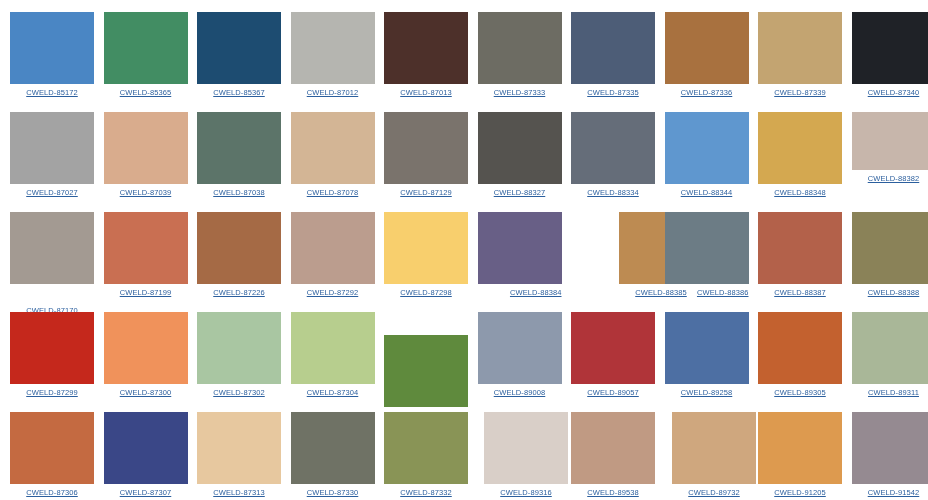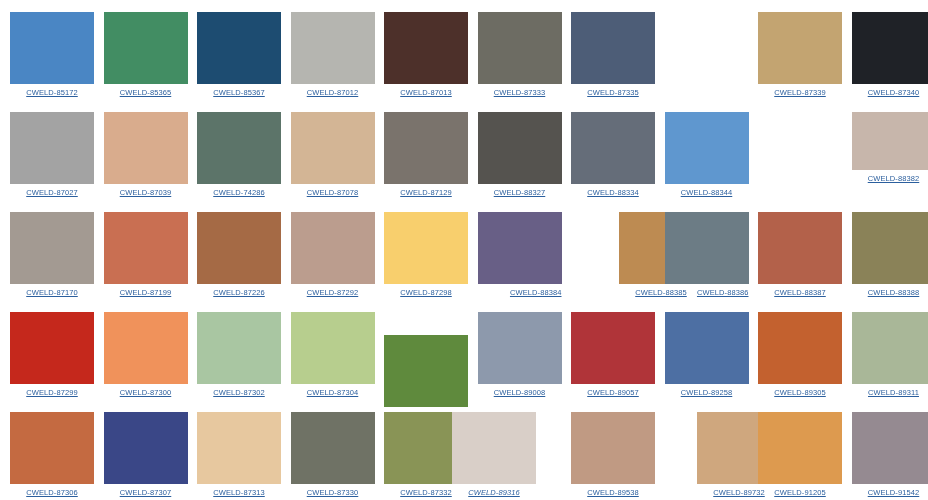--- a/index.html
+++ b/index.html
@@ -81,39 +81,43 @@
       <a class="swatch-label">CWELD-87013</a>
     </div>
     <div class="swatch-cell row-0" style="left: 477.5px;">
       <span class="swatch-chip" title="CWELD-87333" style="background: rgb(109, 108, 99);"></span>
       <a class="swatch-label">CWELD-87333</a>
     </div>
     <div class="swatch-cell row-0" style="left: 571px;">
       <span class="swatch-chip" title="CWELD-87335" style="background: rgb(77, 93, 119);"></span>
       <a class="swatch-label">CWELD-87335</a>
     </div>
+    <div class="swatch-cell row-0" style="left: 664.5px;">
+      <span class="swatch-chip" title="CWELD-87336" style="background: rgb(168, 113, 63);"></span>
+      <a class="swatch-label">CWELD-87336</a>
+    </div>
     <div class="swatch-cell row-0" style="left: 758px;">
       <span class="swatch-chip" title="CWELD-87339" style="background: rgb(195, 164, 113);"></span>
       <a class="swatch-label">CWELD-87339</a>
     </div>
     <div class="swatch-cell row-0" style="left: 851.5px;">
       <span class="swatch-chip" title="CWELD-87340" style="background: rgb(31, 34, 39);"></span>
       <a class="swatch-label">CWELD-87340</a>
     </div>
     <div class="swatch-cell row-1" style="left: 10px; justify-content: center;">
       <span class="swatch-chip" title="CWELD-87027" style="background: rgb(163, 163, 163);"></span>
       <a class="swatch-label">CWELD-87027</a>
     </div>
     <div class="swatch-cell row-1" style="left: 103.5px;">
       <span class="swatch-chip" title="CWELD-87039" style="background: rgb(217, 172, 141);"></span>
       <a class="swatch-label">CWELD-87039</a>
     </div>
     <div class="swatch-cell row-1" style="left: 197px;">
       <span class="swatch-chip" title="CWELD-87038" style="background: rgb(92, 116, 105);"></span>
-      <a class="swatch-label">CWELD-74286</a>
+      <a class="swatch-label">CWELD-87038</a>
     </div>
     <div class="swatch-cell row-1" style="left: 290.5px;">
       <span class="swatch-chip" title="CWELD-87078" style="background: rgb(211, 181, 149);"></span>
       <a class="swatch-label">CWELD-87078</a>
     </div>
     <div class="swatch-cell row-1" style="left: 384px;">
       <span class="swatch-chip" title="CWELD-87129" style="background: rgb(122, 115, 108);"></span>
       <a class="swatch-label">CWELD-87129</a>
     </div>
     <div class="swatch-cell row-1" style="left: 477.5px;">
@@ -121,25 +125,29 @@
       <a class="swatch-label">CWELD-88327</a>
     </div>
     <div class="swatch-cell row-1" style="left: 571px;">
       <span class="swatch-chip" title="CWELD-88334" style="background: rgb(101, 109, 121);"></span>
       <a class="swatch-label">CWELD-88334</a>
     </div>
     <div class="swatch-cell row-1" style="left: 664.5px;">
       <span class="swatch-chip" title="CWELD-88344" style="background: rgb(95, 151, 207);"></span>
       <a class="swatch-label">CWELD-88344</a>
     </div>
+    <div class="swatch-cell row-1" style="left: 758px;">
+      <span class="swatch-chip" title="CWELD-88348" style="background: rgb(212, 168, 80);"></span>
+      <a class="swatch-label">CWELD-88348</a>
+    </div>
     <div class="swatch-cell row-1" style="left: 851.5px;">
       <span class="swatch-chip short" title="CWELD-88382" style="background: rgb(199, 182, 171);"></span>
       <a class="swatch-label">CWELD-88382</a>
     </div>
-    <div class="swatch-cell row-2" style="left: 10px;">
+    <div class="swatch-cell row-2" style="left: 10px; gap: 18px;">
       <span class="swatch-chip" title="CWELD-87170" style="background: rgb(163, 154, 146);"></span>
       <a class="swatch-label">CWELD-87170</a>
     </div>
     <div class="swatch-cell row-2" style="left: 103.5px;">
       <span class="swatch-chip" title="CWELD-87199" style="background: rgb(201, 111, 82);"></span>
       <a class="swatch-label">CWELD-87199</a>
     </div>
     <div class="swatch-cell row-2" style="left: 197px;">
       <span class="swatch-chip" title="CWELD-87226" style="background: rgb(165, 106, 69);"></span>
       <a class="swatch-label">CWELD-87226</a>
@@ -225,29 +233,29 @@
       <a class="swatch-label">CWELD-87313</a>
     </div>
     <div class="swatch-cell row-4" style="left: 290.5px;">
       <span class="swatch-chip" title="CWELD-87330" style="background: rgb(111, 114, 101);"></span>
       <a class="swatch-label">CWELD-87330</a>
     </div>
     <div class="swatch-cell row-4" style="left: 384px;">
       <span class="swatch-chip" title="CWELD-87332" style="background: rgb(137, 148, 86);"></span>
       <a class="swatch-label">CWELD-87332</a>
     </div>
-    <div class="swatch-cell row-4" style="left: 452px; font-style: italic;">
+    <div class="swatch-cell row-4" style="left: 484px;">
       <span class="swatch-chip" title="CWELD-89316" style="background: rgb(217, 207, 200);"></span>
       <a class="swatch-label">CWELD-89316</a>
     </div>
     <div class="swatch-cell row-4" style="left: 571px;">
       <span class="swatch-chip" title="CWELD-89538" style="background: rgb(192, 154, 131);"></span>
       <a class="swatch-label">CWELD-89538</a>
     </div>
-    <div class="swatch-cell row-4" style="left: 697px;">
+    <div class="swatch-cell row-4" style="left: 672px;">
       <span class="swatch-chip" title="CWELD-89732" style="background: rgb(207, 167, 126);"></span>
       <a class="swatch-label">CWELD-89732</a>
     </div>
     <div class="swatch-cell row-4" style="left: 758px;">
       <span class="swatch-chip" title="CWELD-91205" style="background: rgb(221, 154, 79);"></span>
       <a class="swatch-label">CWELD-91205</a>
     </div>
     <div class="swatch-cell row-4" style="left: 851.5px;">
       <span class="swatch-chip" title="CWELD-91542" style="background: rgb(149, 138, 145);"></span>
       <a class="swatch-label">CWELD-91542</a>

